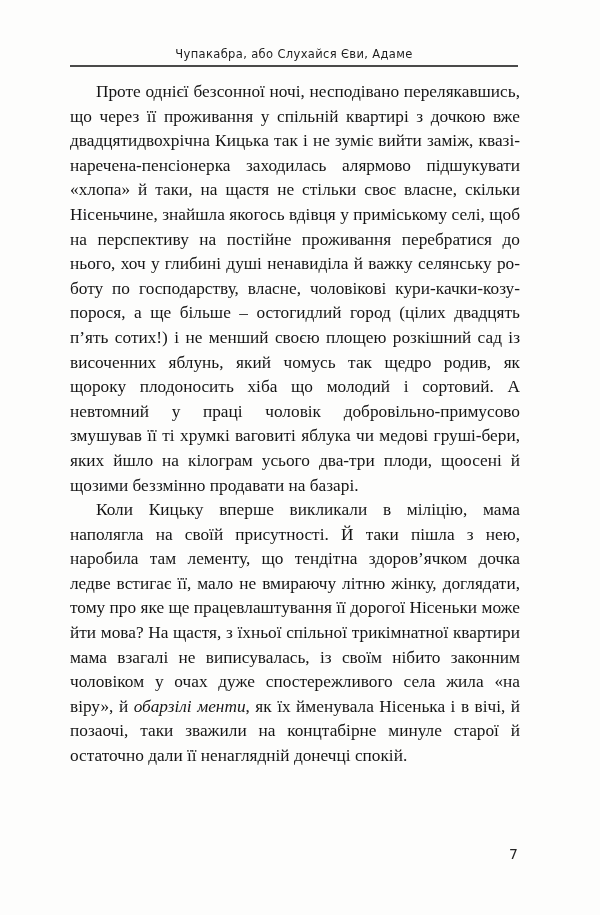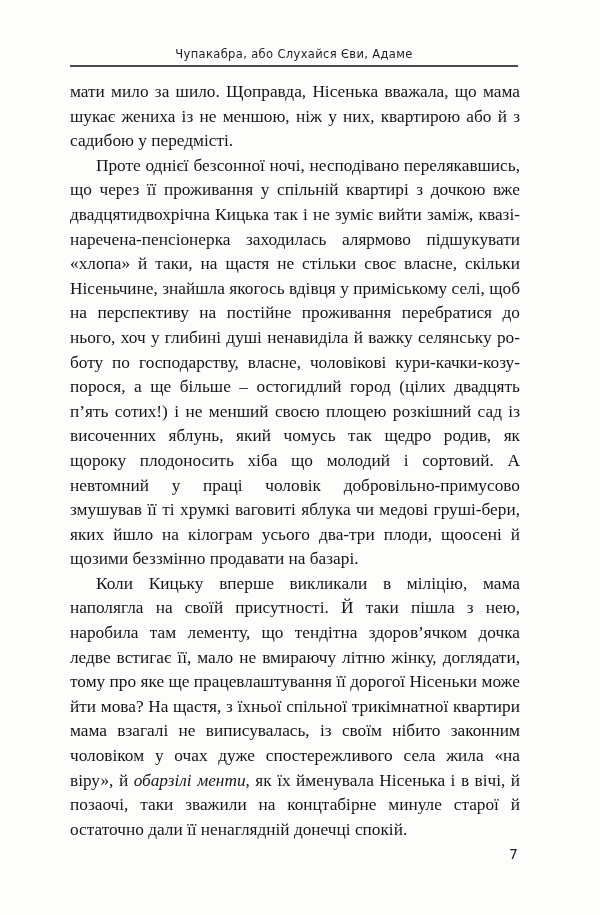--- a/index.html
+++ b/index.html
@@ -91,21 +91,20 @@
 
 <div class="page">
 
   <div class="running-head">
     <span class="running-head-text">Чупакабра,  або  Слухайся Єви, Адаме</span>
   </div>
   <div class="head-rule"></div>
 
   <div class="textblock">
 
-    <p class="para">мати мило за шило. Щоправда, Нісенька вважала, що мама шукає жениха із не меншою, ніж у них, кварти­рою або й з садибою у передмісті.</p>
 
     <p class="para indent">Проте однієї безсонної ночі, несподівано переля­кавшись, що через її проживання у спільній квартирі з дочкою вже двадцятидвохрічна Кицька так і не зу­міє вийти заміж, квазі-наречена-пенсіонерка заходи­лась алярмово підшукувати «хлопа» й таки, на щастя не стільки своє власне, скільки Нісеньчине, знайшла якогось вдівця у приміському селі, щоб на перспек­тиву на постійне проживання перебратися до нього, хоч у глибині душі ненавиділа й важку селянську ро­боту по господарству, власне, чоловікові кури-качки-козу-порося, а ще більше – остогидлий город (цілих двадцять п’ять сотих!) і не менший своєю площею розкішний сад із височенних яблунь, який чомусь так щедро родив, як щороку плодоносить хіба що молодий і сортовий. А невтомний у праці чоловік добровільно-примусово змушував її ті хрумкі ваго­виті яблука чи медові груші-бери, яких йшло на кі­лограм усього два-три плоди, щоосені й щозими без­змінно продавати на базарі.</p>
 
     <p class="para indent">
       <span>Коли Кицьку вперше викликали в міліцію, мама наполягла на своїй присутності. Й таки пішла з нею, наробила там лементу, що тендітна здоров’ячком доч­ка ледве встигає її, мало не вмираючу літню жінку, доглядати, тому про яке ще працевлаштування її до­рогої Нісеньки може йти мова? На щастя, з їхньої спільної трикімнатної квартири мама взагалі не ви­писувалась, із своїм нібито законним чоловіком у очах дуже спостережливого села жила «на віру», й </span><em>обарзілі менти</em><span>, як їх йменувала Нісенька і в вічі, й по­заочі, таки зважили на концтабірне минуле старої й остаточно дали її ненаглядній донечці спокій.</span>
     </p>
 
   </div>
 
   <div class="folio">

